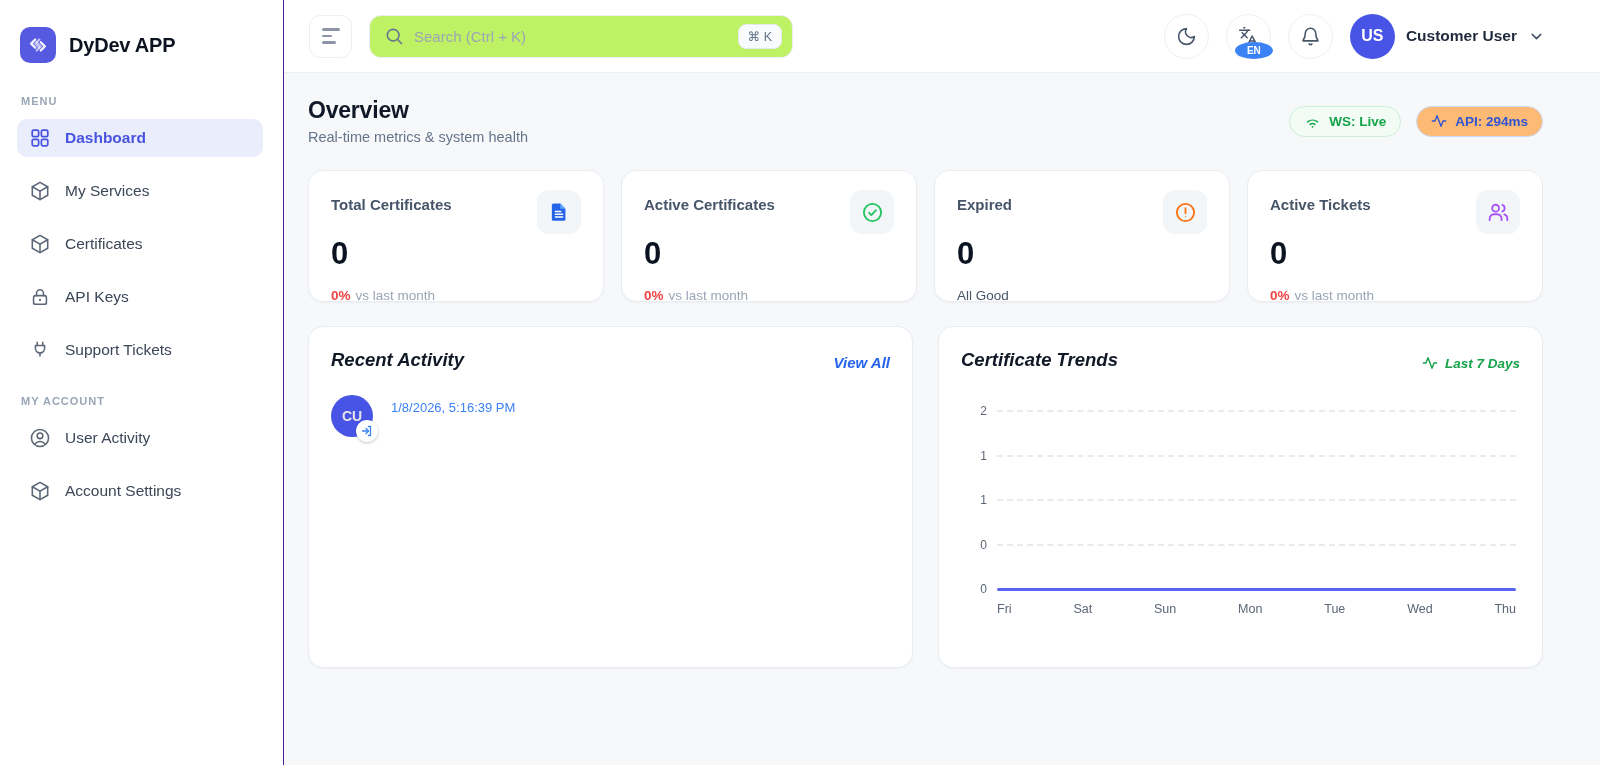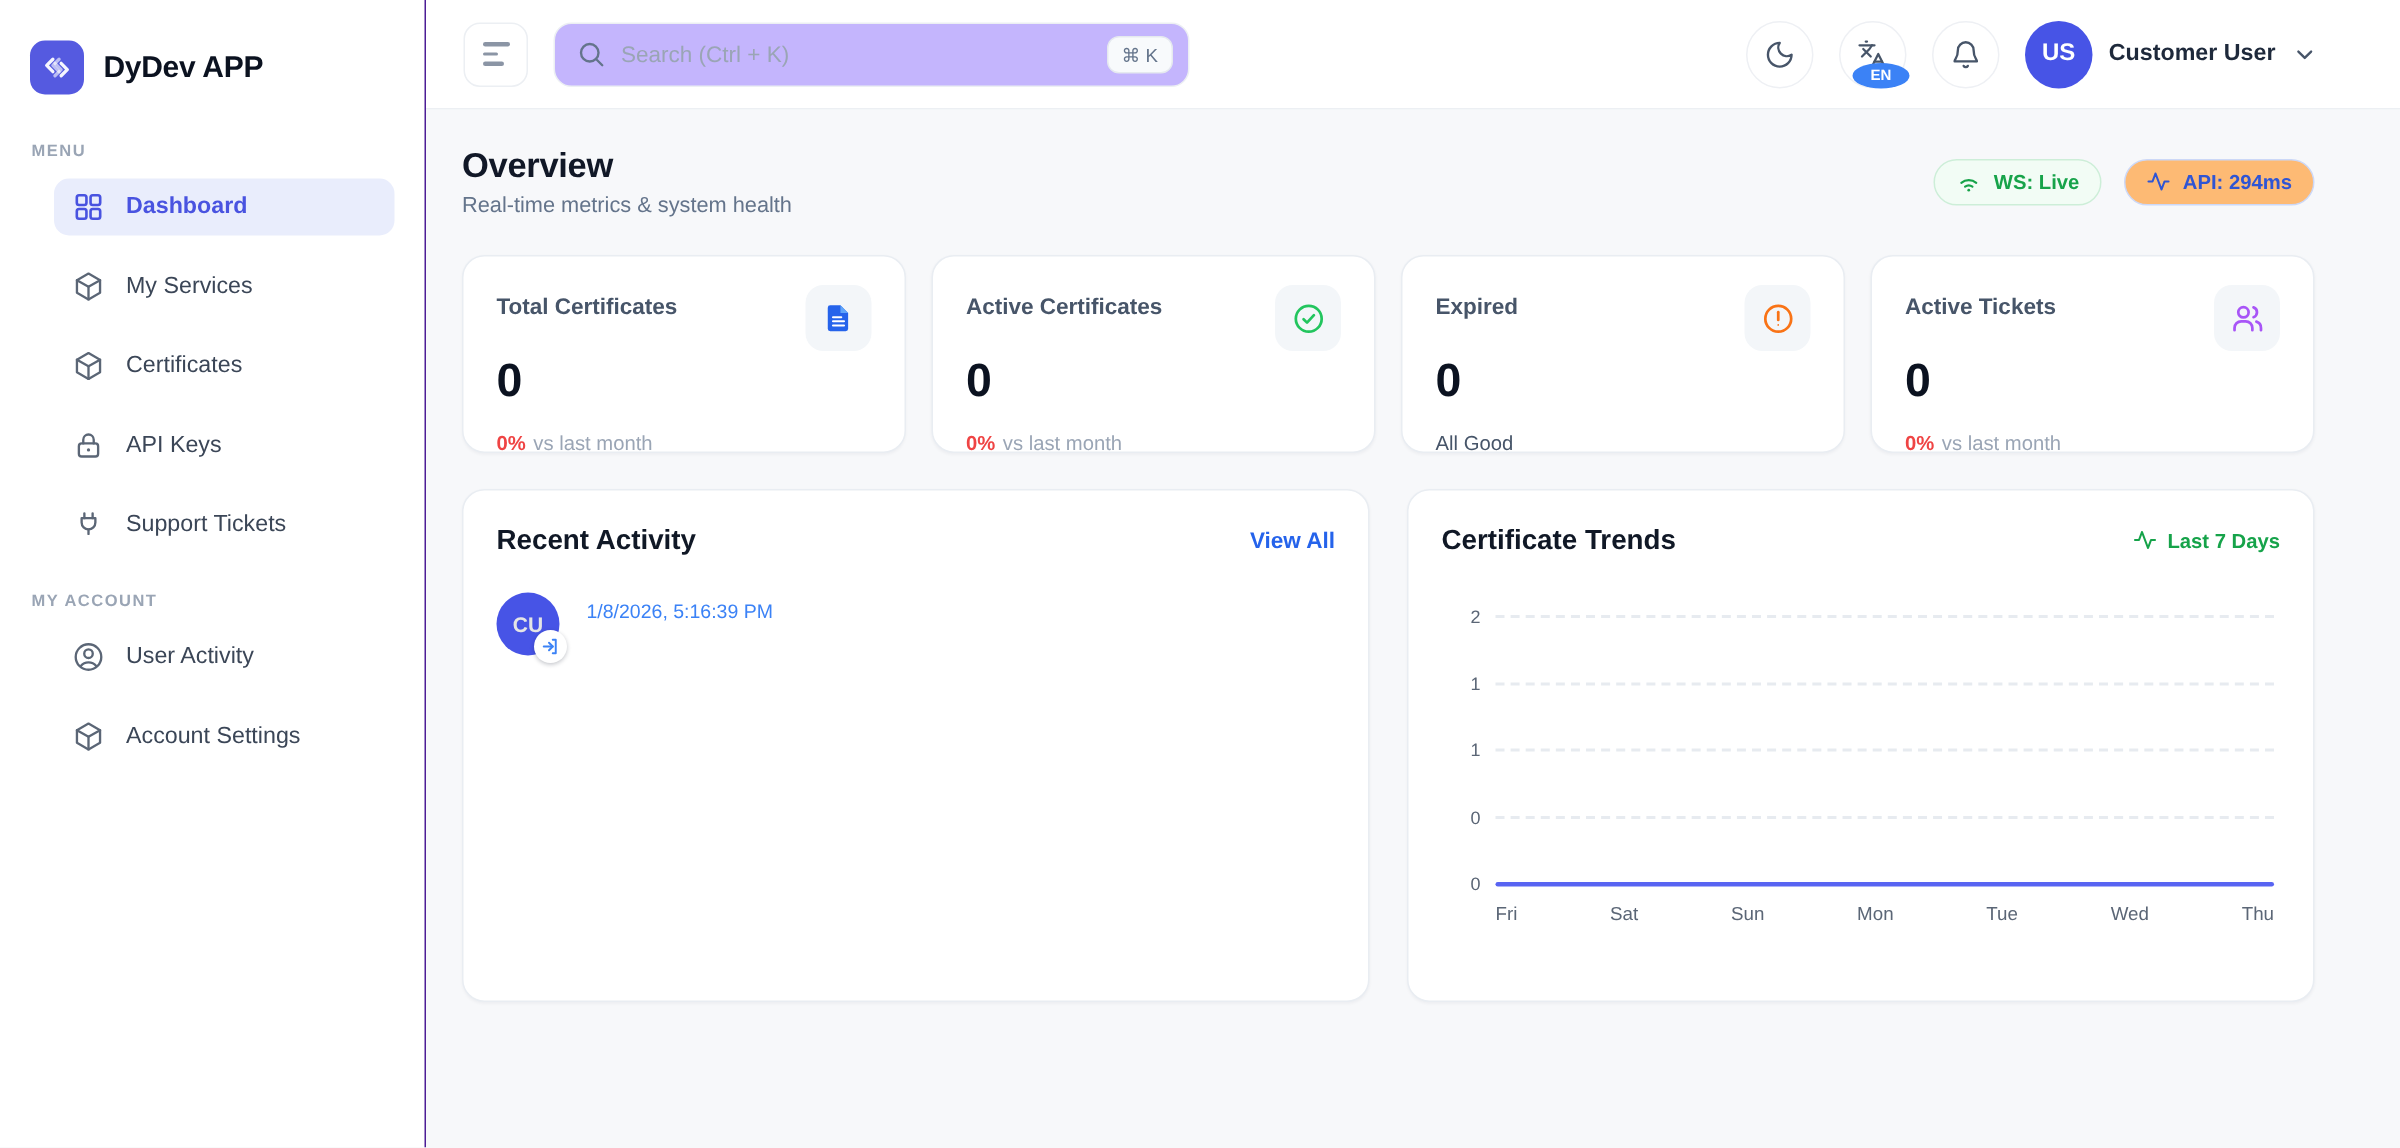--- a/index.html
+++ b/index.html
@@ -19,21 +19,21 @@
   .logo-box {
     width:36px; height:36px; border-radius:10px; background:#555ae0;
     display:flex; align-items:center; justify-content:center; flex:0 0 auto;
   }
   .app-name { font-size:20px; font-weight:800; letter-spacing:-0.2px; color:#0b1220; }
   .menu-label {
     font-size:11px; font-weight:700; letter-spacing:1px; color:#9aa5b5;
     margin:14px 0 12px 21px;
   }
   .nav-item {
-    display:flex; align-items:center; gap:14px; margin:0 20px 15px 36px;
+    display:flex; align-items:center; gap:14px; margin:0 20px 15px 17px;
     padding:8px 12px; border-radius:10px; cursor:pointer;
     color:#3b4657; font-size:15.5px; font-weight:500;
   }
   .nav-item .nicon { color:#5b6676; display:flex; }
   .nav-item.active { background:#e9edfc; color:#4953e0; font-weight:600; }
   .nav-item.active .nicon { color:#4953e0; }
 
   
   .topbar {
     position:absolute; left:284px; top:0; width:1316px; height:73px;
@@ -42,21 +42,21 @@
   }
   .menu-btn {
     width:43px; height:43px; border-radius:11px; border:1px solid #eceff3;
     background:#fff; display:flex; flex-direction:column; justify-content:center;
     gap:4px; padding-left:12px; cursor:pointer;
   }
   .menu-btn i { display:block; height:2.5px; border-radius:2px; background:#8b95a5; }
   .menu-btn .b1{ width:18px; } .menu-btn .b2{ width:10px; } .menu-btn .b3{ width:14px; }
   .search-box {
     width:424px; height:43px; border:1px solid #eceff3; border-radius:12px;
-    background:#c4b5fd; display:flex; align-items:center; padding:0 10px 0 14px; gap:10px;
+    background:#bef264; display:flex; align-items:center; padding:0 10px 0 14px; gap:10px;
   }
   .search-box input {
     flex:1; border:none; outline:none; font-size:15px; color:#334155;
     font-family:inherit; background:transparent;
   }
   .search-box input::placeholder { color:#9aa5b5; }
   .kbd-chip {
     font-size:12.5px; color:#64748b; background:#f8fafc; border:1px solid #e5e9ef;
     border-radius:8px; padding:4px 9px; white-space:nowrap;
   }
@@ -106,21 +106,21 @@
   }
   .stat-value { font-size:31px; font-weight:800; color:#0b1220; margin-top:2px; }
   .stat-foot { font-size:13.5px; color:#9aa5b5; margin-top:16px; }
   .stat-foot .delta { color:#ef4444; font-weight:700; margin-right:5px; }
   .stat-foot .delta:empty { margin-right:0; }
   .stat-foot.dark { color:#475569; }
 
   
   .bottom-grid { display:grid; grid-template-columns:1fr 1fr; gap:25px; margin-top:24px; }
   .panel { padding:22px 22px; height:342px; }
-  .panel-head { display:flex; align-items:center; justify-content:space-between; }
+  .panel-head { display:flex; align-items:flex-end; justify-content:space-between;font-style:italic; }
   .panel-title { font-size:18.5px; font-weight:800; color:#101826; }
   .view-all { font-size:15px; font-weight:600; color:#2563eb; cursor:pointer; }
   .period { display:flex; align-items:center; gap:7px; font-size:13.5px; font-weight:700; color:#16a34a; }
 
   
   .activity-item { display:flex; gap:16px; margin-top:24px; }
   .act-avatar-wrap { position:relative; width:44px; height:44px; flex:0 0 auto; }
   .act-avatar {
     width:42px; height:42px; border-radius:50%; background:#4754e6; color:#e5e5e5;
     font-size:14px; font-weight:800; display:flex; align-items:center; justify-content:center;

